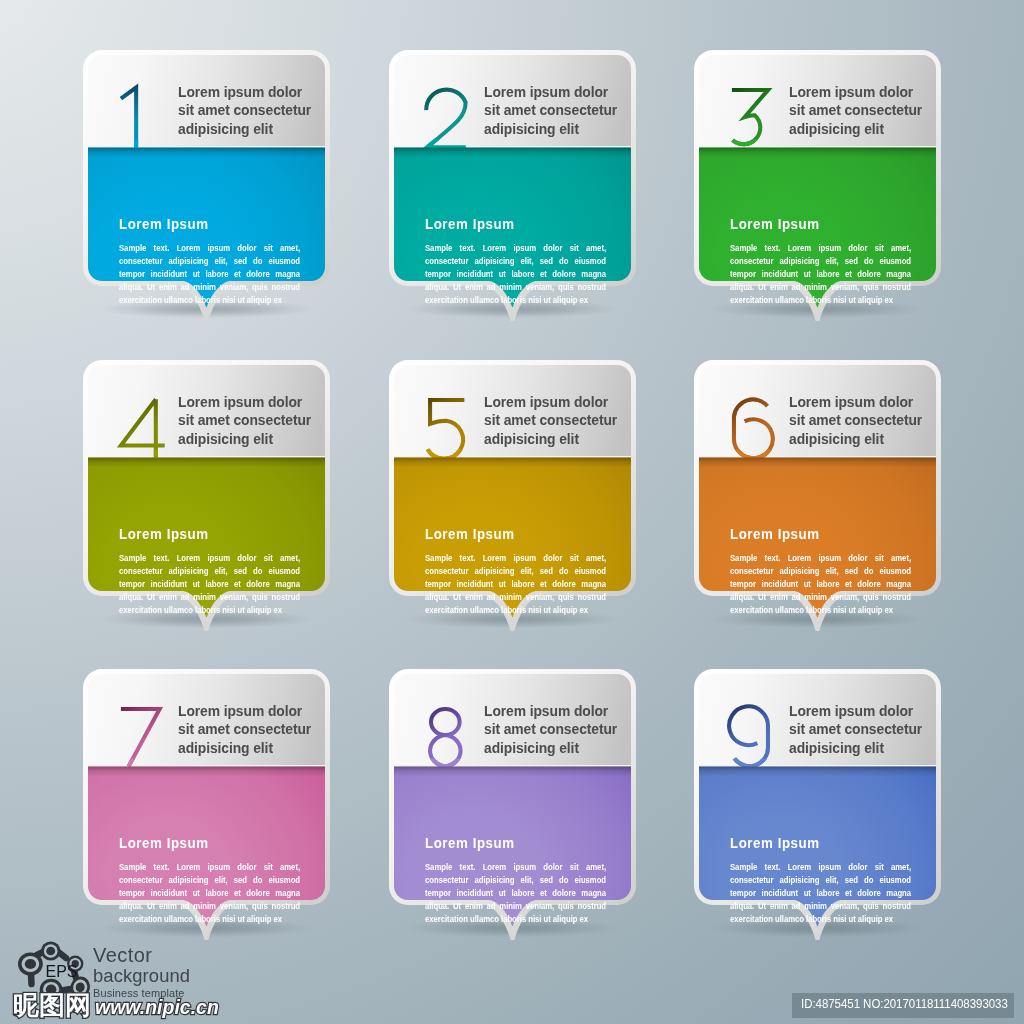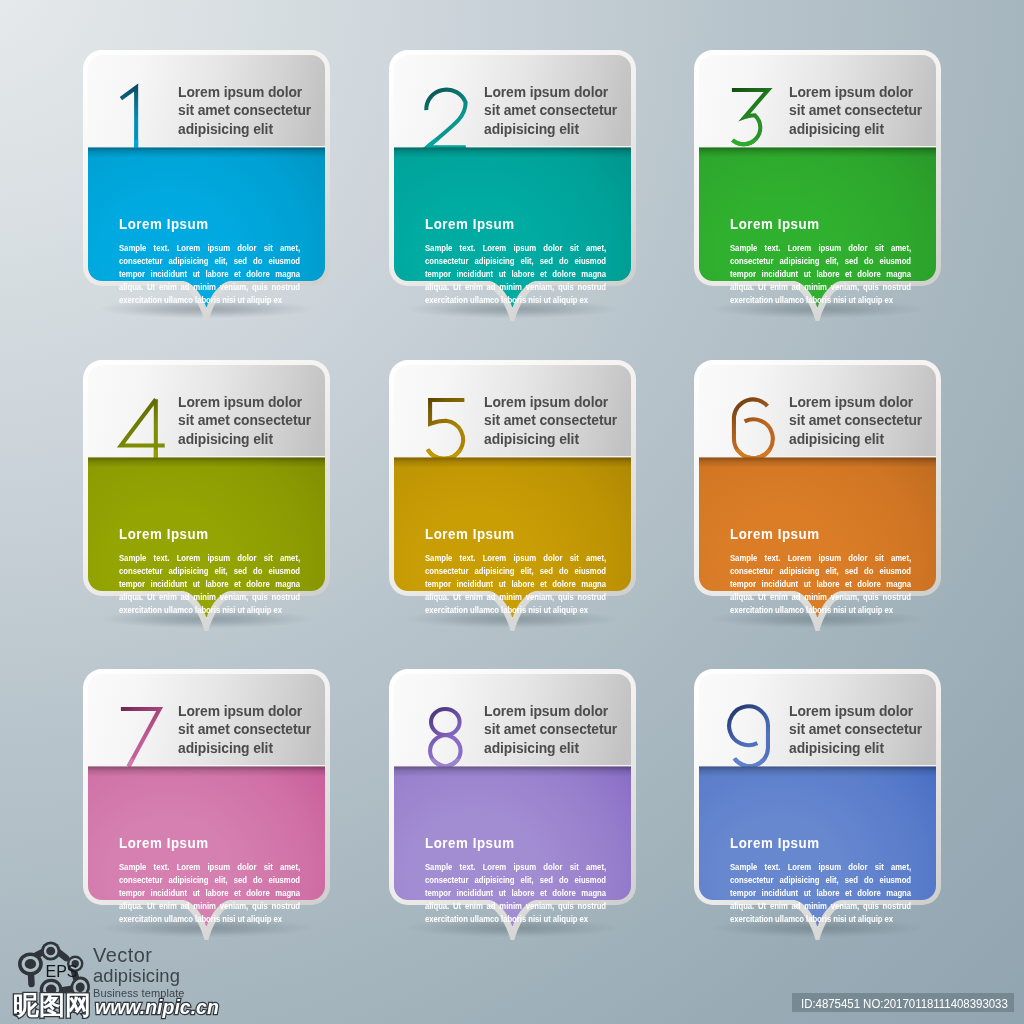--- a/index.html
+++ b/index.html
@@ -18,21 +18,21 @@
        font-size:64px;line-height:64px;color:transparent;overflow:hidden;}
   .htxt{position:absolute;left:94px;top:32px;width:145px;
         font-size:14.4px;line-height:18.4px;font-weight:bold;color:#4c4c4c;
         letter-spacing:-0.1px;transform:scaleX(0.965);transform-origin:0 0;}
   .body{position:absolute;left:0;top:99px;width:245px;height:134px;margin-top:44px;}
   .btitle{position:absolute;left:35px;top:22px;font-size:14.8px;font-weight:bold;
           color:#ffffff;letter-spacing:0.6px;transform:scaleX(0.9);transform-origin:0 0;}
   .btxt{position:absolute;left:35px;top:48px;width:215px;font-size:9.2px;
         line-height:13px;color:#ffffff;text-align:justify;font-weight:bold;
         letter-spacing:-0.05px;transform:scaleX(0.842);transform-origin:0 0;}
-  #idbox{position:absolute;left:792px;top:993px;width:222px;height:19px;
+  #idbox{position:absolute;left:792px;top:993px;width:222px;height:25px;
          background:rgba(112,130,140,.82);
          color:#fff;font-size:13.6px;line-height:21px;text-align:left;
          letter-spacing:-0.05px;white-space:nowrap;overflow:hidden;}
   #idbox span{display:inline-block;transform:scaleX(0.845);transform-origin:0 0;
          margin-left:9px;}
   #wm{position:absolute;left:0;top:930px;width:320px;height:94px;}
   #epslogo{position:absolute;left:18px;top:13px;overflow:visible;}
   .wmtxt{position:absolute;left:93px;color:#3d454b;font-weight:400;white-space:nowrap;}
   #wmL1{top:14px;font-size:20px;letter-spacing:0.45px;}
   #wmL2{top:35px;font-size:18.4px;letter-spacing:0.1px;}
@@ -765,21 +765,21 @@
       <g fill="#2f353b">
         <ellipse cx="12.4" cy="21" rx="5.7" ry="5.1"></ellipse>
         <ellipse cx="32.7" cy="8" rx="4.5" ry="4.3"></ellipse>
         <ellipse cx="57.2" cy="20.7" rx="3.7" ry="3.7"></ellipse>
         <ellipse cx="62.2" cy="44.3" rx="4.5" ry="4.9" transform="rotate(12 62.2 44.3)"></ellipse>
         <ellipse cx="33.1" cy="46.4" rx="5.3" ry="4.9"></ellipse>
       </g>
       <text x="27.5" y="33.5" font-family="Liberation Sans, sans-serif" font-size="16" fill="#14171a">EPS</text>
     </svg>
     <div class="wmtxt" id="wmL1">Vector</div>
-    <div class="wmtxt" id="wmL2">adipisicing</div>
+    <div class="wmtxt" id="wmL2">background</div>
     <div class="wmtxt" id="wmL3">Business template</div>
   </div>
   <svg id="nipic" viewBox="0 0 300 38">
     <g font-family="Liberation Sans, sans-serif" font-weight="bold">
       <text id="cnwm" x="13" y="29" font-size="26" letter-spacing="0" stroke="#2f373c" stroke-width="2.6" paint-order="stroke" fill="#ffffff">昵图网</text>
       <text id="sitewm" x="95" y="29" font-size="19.5" font-style="italic" stroke="#2f373c" stroke-width="2.4" paint-order="stroke" fill="#ffffff">www.nipic.cn</text>
     </g>
   </svg>
   <div id="idbox"><span>ID:4875451 NO:20170118111408393033</span></div>
 </div>

